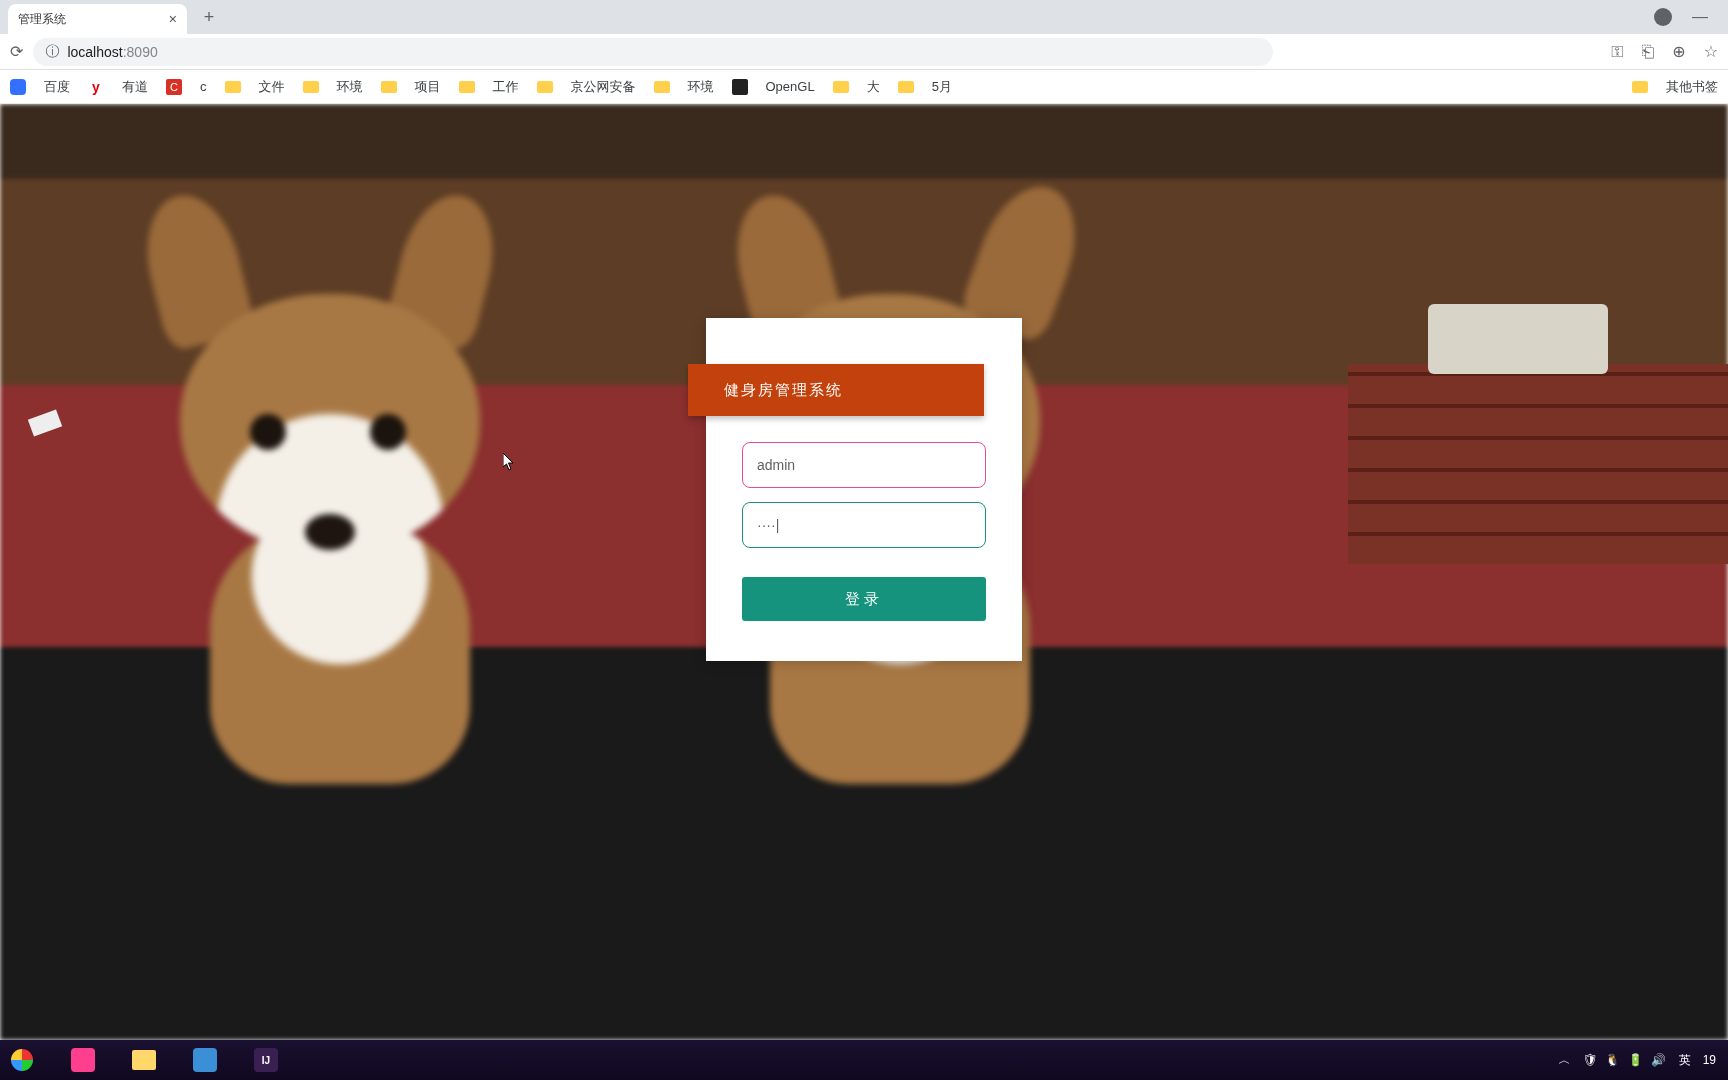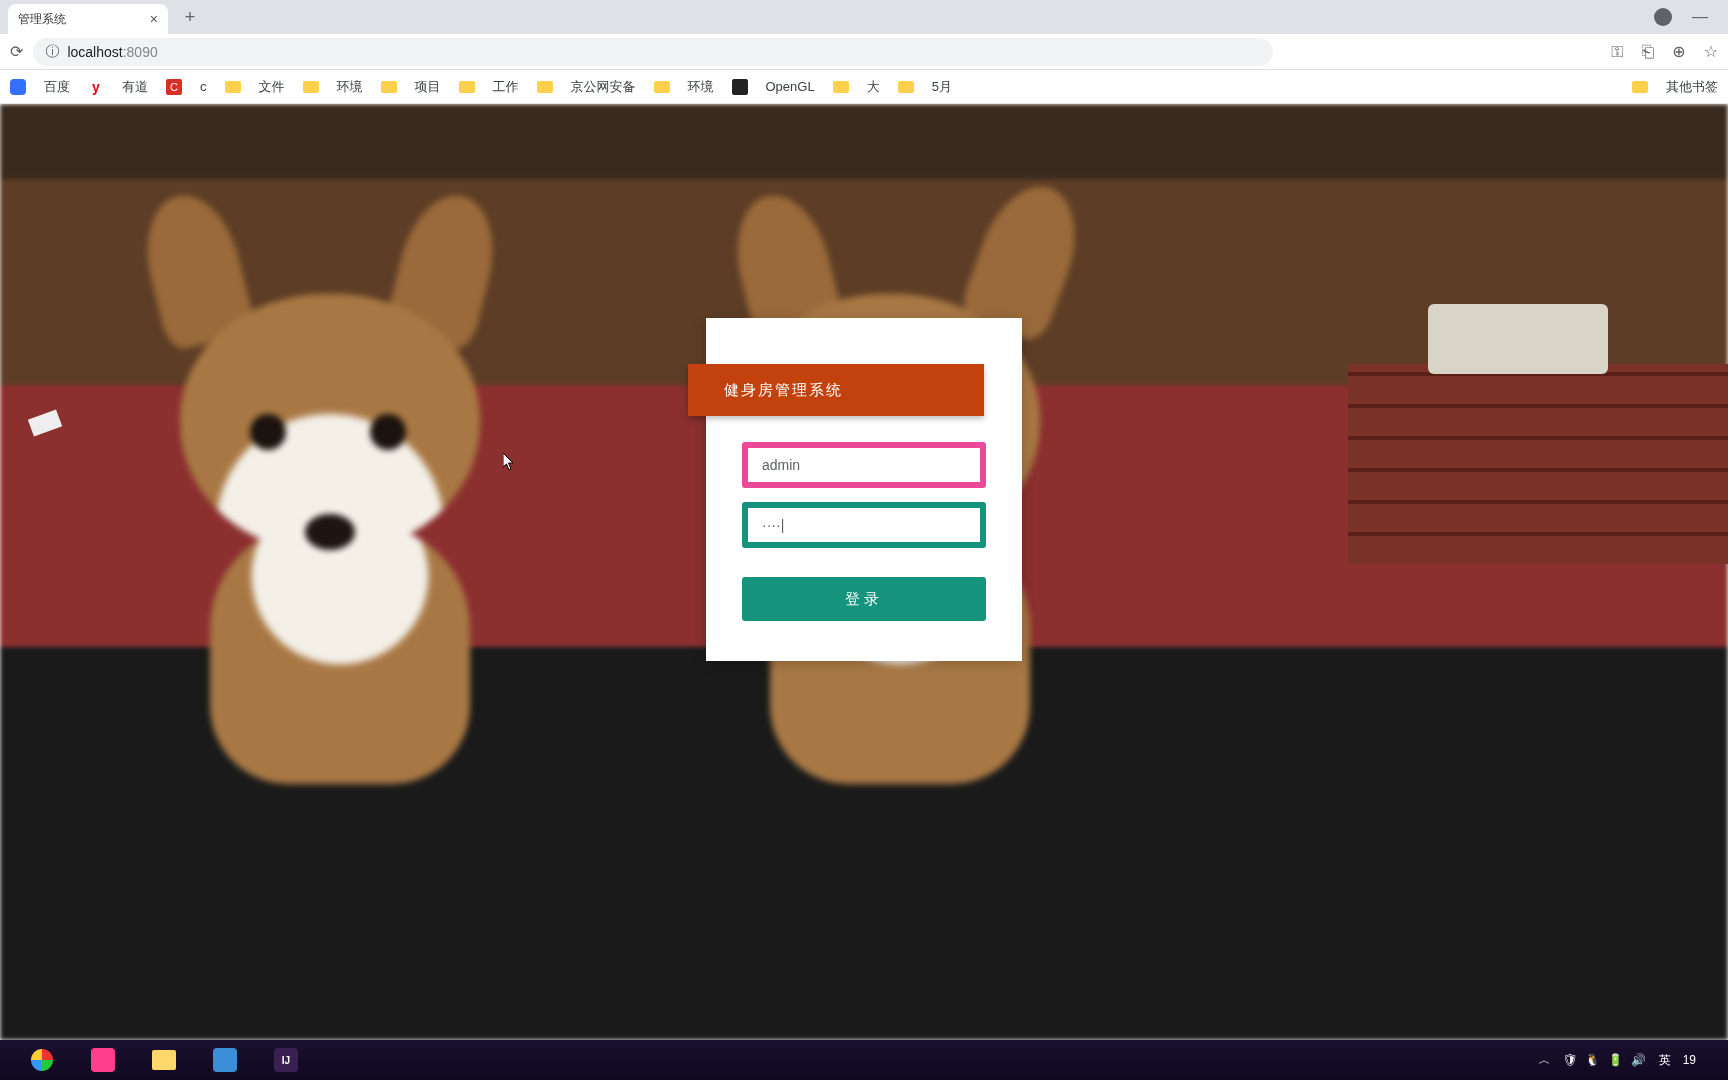--- a/index.html
+++ b/index.html
@@ -1,20 +1,20 @@
 <!DOCTYPE html>
 <html><head>
   <meta charset="utf-8">
   <style>
     * { margin: 0; padding: 0; box-sizing: border-box; font-family: "Microsoft YaHei", Arial, sans-serif; }
     body { width: 1728px; height: 1080px; overflow: hidden; background: #fff; }
 
     
     .browser-tabs { height: 34px; background: #dee1e6; display: flex; align-items: center; padding-left: 8px; }
-    .tab { background: #fff; height: 30px; margin-top: 4px; border-radius: 8px 8px 0 0; display: flex; align-items: center; padding: 0 10px; width: 160px; font-size: 12px; color: #333; }
+    .tab { background: #fff; height: 30px; margin-top: 4px; border-radius: 8px 8px 0 0; display: flex; align-items: center; padding: 0 10px; width: 179px; font-size: 12px; color: #333; }
     .tab-close { margin-left: auto; font-size: 14px; color: #555; cursor: pointer; }
     .new-tab { margin-left: 10px; font-size: 18px; color: #5f6368; cursor: pointer; width: 24px; text-align: center; }
     .tabs-right { margin-left: auto; display: flex; align-items: center; gap: 20px; padding-right: 20px; color: #5f6368; }
     .avatar-dot { width: 18px; height: 18px; border-radius: 50%; background: #5f6368; }
 
     .address-row { height: 36px; background: #fff; display: flex; align-items: center; padding: 0 10px; border-bottom: 1px solid #e0e0e0; }
     .reload { color: #5f6368; font-size: 16px; margin-right: 10px; cursor: pointer; }
     .url-bar { flex: 0 0 auto; display: flex; align-items: center; background: #f1f3f4; border-radius: 14px; padding: 4px 12px; height: 28px; width: 1240px; }
     .url-info { color: #5f6368; font-size: 14px; margin-right: 8px; }
     .url-host { color: #202124; font-size: 14px; }
@@ -53,32 +53,32 @@
     .dog .eyeL { left: 130px; top: 200px; }
     .dog .eyeR { left: 250px; top: 200px; }
     .nose { position: absolute; left: 185px; top: 300px; width: 50px; height: 36px; background: #1e1510; border-radius: 50%; }
     .dog2 .tongue { position: absolute; left: 190px; top: 340px; width: 46px; height: 60px; background: #c97a7e; border-radius: 0 0 24px 24px; }
     .body { position: absolute; left: 90px; top: 310px; width: 260px; height: 260px; background: radial-gradient(circle at 50% 20%, #f4f0e8 0 35%, #a87844 37% 100%); border-radius: 40% 40% 30% 30%; }
 
     
     .login-card { position: absolute; left: 50%; top: 214px; transform: translateX(-50%); width: 316px; background: #fff; padding: 46px 36px 40px 36px; box-shadow: 0 2px 12px rgba(0,0,0,0.2); }
     .login-title { position: absolute; left: -18px; top: 46px; width: 296px; height: 52px; background: #c2410c; color: #fff; display: flex; align-items: center; padding-left: 36px; font-size: 15px; letter-spacing: 2px; box-shadow: 0 3px 6px rgba(0,0,0,0.25); }
     .login-form { margin-top: 78px; }
-    .inp { width: 100%; height: 46px; border: 6px solid #ec4899; border-radius: 3px; padding: 0 14px; font-size: 14px; color: #606266; outline: none; margin-bottom: 14px; }
+    .inp { width: 100%; height: 46px; border: 1px solid #ec4899; border-radius: 8px; padding: 0 14px; font-size: 14px; color: #606266; outline: none; margin-bottom: 14px; }
     .inp.focus { border-color: #16937c; }
     .login-btn { width: 100%; height: 44px; background: #16937c; color: #fff; border: none; border-radius: 3px; font-size: 15px; letter-spacing: 4px; cursor: pointer; margin-top: 15px; }
 
     .cursor { position: absolute; left: 503px; top: 349px; width: 12px; height: 18px; pointer-events: none; z-index: 30; }
 
     
     .footer-bar { height: 40px; background: #000; width: 100%; color: #fff; font-size: 13px; display: flex; align-items: center; justify-content: center; gap: 22px; }
     .shield { width: 16px; height: 16px; background: radial-gradient(circle,#ffdd44 0 40%, #d92 42% 100%); border-radius: 50%; display:inline-block; vertical-align: middle; margin-right:2px;}
 
     
-    .taskbar { position: absolute; left: 0; right: 0; bottom: 0; height: 40px; background: linear-gradient(to bottom, #1a1030, #100820); display: flex; align-items: center; padding: 0 24px; color: #fff; font-size: 12px; gap: 23px; }
+    .taskbar { position: absolute; left: 0; right: 0; bottom: 0; height: 40px; background: linear-gradient(to bottom, #1a1030, #100820); display: flex; align-items: center; padding: 0 4px; color: #fff; font-size: 12px; gap: 23px; }
     .task-item { width: 36px; height: 30px; display: flex; align-items: center; justify-content: center; margin-right: 2px; cursor: pointer; border-radius: 3px;}
     .task-right { margin-left: auto; display: flex; align-items: center; gap: 12px; padding-right: 8px; }
     .tray { display: flex; gap: 8px; align-items: center; }
 
     .start-icon { width: 22px; height: 22px; border-radius: 50%; background: conic-gradient(#e33 0 25%, #2c3 25% 50%, #39f 50% 75%, #fc3 75% 100%); }
     .app-pink { width: 24px; height: 24px; background: #ff3f8e; border-radius: 4px; }
     .app-folder { width: 24px; height: 20px; background: #ffd76a; border-radius: 2px; }
     .app-blue { width: 24px; height: 24px; background: #3a8fd6; border-radius: 4px; }
     .app-ide { width: 24px; height: 24px; background: #3a2052; border-radius: 4px; display:flex;align-items:center;justify-content:center;color:#fff;font-size:10px;font-weight:bold;}
   </style>

